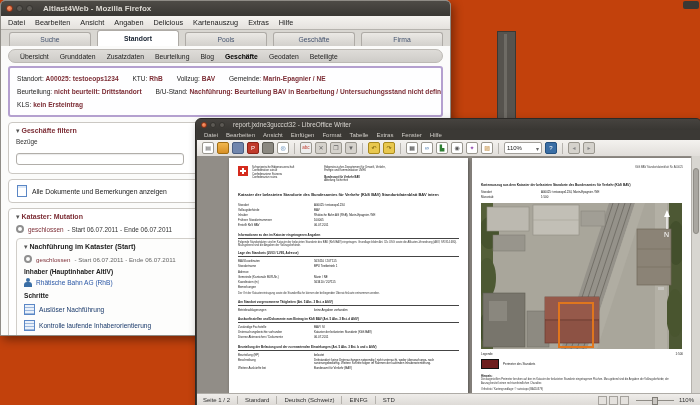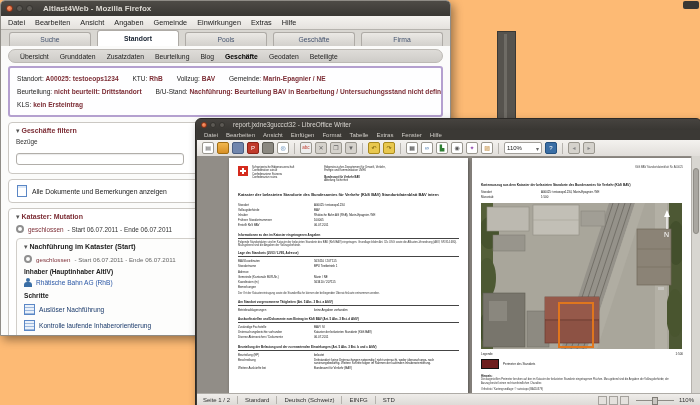--- a/index.html
+++ b/index.html
@@ -1,16 +1,16 @@
 <!DOCTYPE html>
 <html><head>
 <meta charset="utf-8">
 <style>
   html,body{margin:0;padding:0;}
-  #stage{position:relative;width:700px;height:405px;background:#fdba74;overflow:hidden;
+  #stage{position:relative;width:700px;height:405px;background:#c2410c;overflow:hidden;
          font-family:"Liberation Sans","DejaVu Sans",sans-serif;cursor:default;}
   
   .bg-strip{position:absolute;left:497px;top:31px;width:17px;height:88px;background:#56534e;border:1px solid #3a3834;}
   .bg-strip i{position:absolute;left:6px;top:2px;bottom:2px;width:3px;background:#6e6b65;display:block;}
   .bg-corner{position:absolute;left:683px;top:1px;width:16px;height:8px;background:#3a3834;border-radius:2px;}
   
   .win{position:absolute;box-shadow:3px 4px 10px rgba(0,0,0,.38);}
   .wbtn{width:7px;height:7px;border-radius:50%;background:#5c5954;border:1px solid #34322e;box-sizing:border-box;}
   .wbtn.close{background:radial-gradient(circle at 35% 35%,#f49a6c,#e0592f);border-color:#8a3418;}
   
@@ -122,22 +122,22 @@
       <span class="wbtn close"></span>
       <span class="wbtn"></span>
       <span class="wbtn"></span>
       <span class="t">Altlast4Web - Mozilla Firefox</span>
     </div>
     <div class="ff-menu">
       <span>Datei</span>
       <span>Bearbeiten</span>
       <span>Ansicht</span>
       <span>Angaben</span>
-      <span>Gemeinde</span>
-      <span>Einwirkungen</span>
+      <span>Delicious</span>
+      <span>Kartenauszug</span>
       <span>Extras</span>
       <span>Hilfe</span>
     </div>
     <div class="tabstrip">
       <div class="tab">Suche</div>
       <div class="tab active">Standort</div>
       <div class="tab">Pools</div>
       <div class="tab">Geschäfte</div>
       <div class="tab">Firma</div>
     </div>

